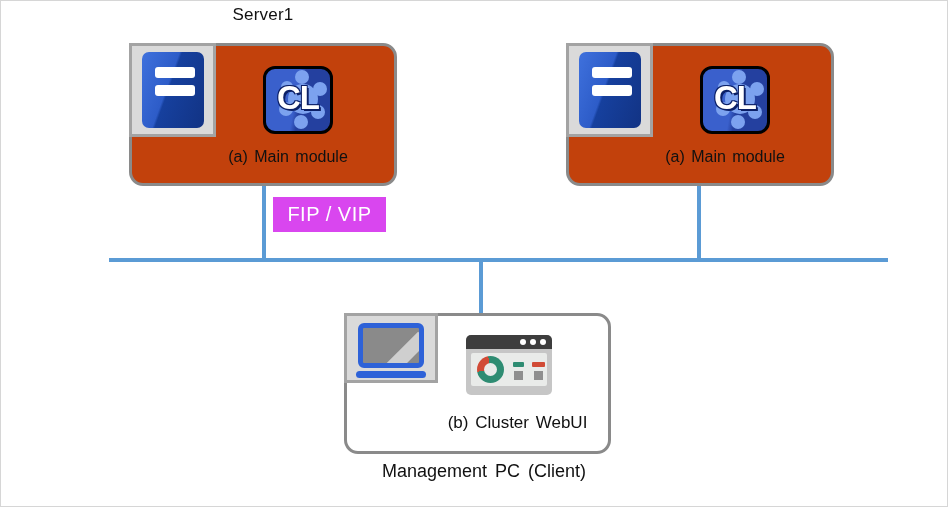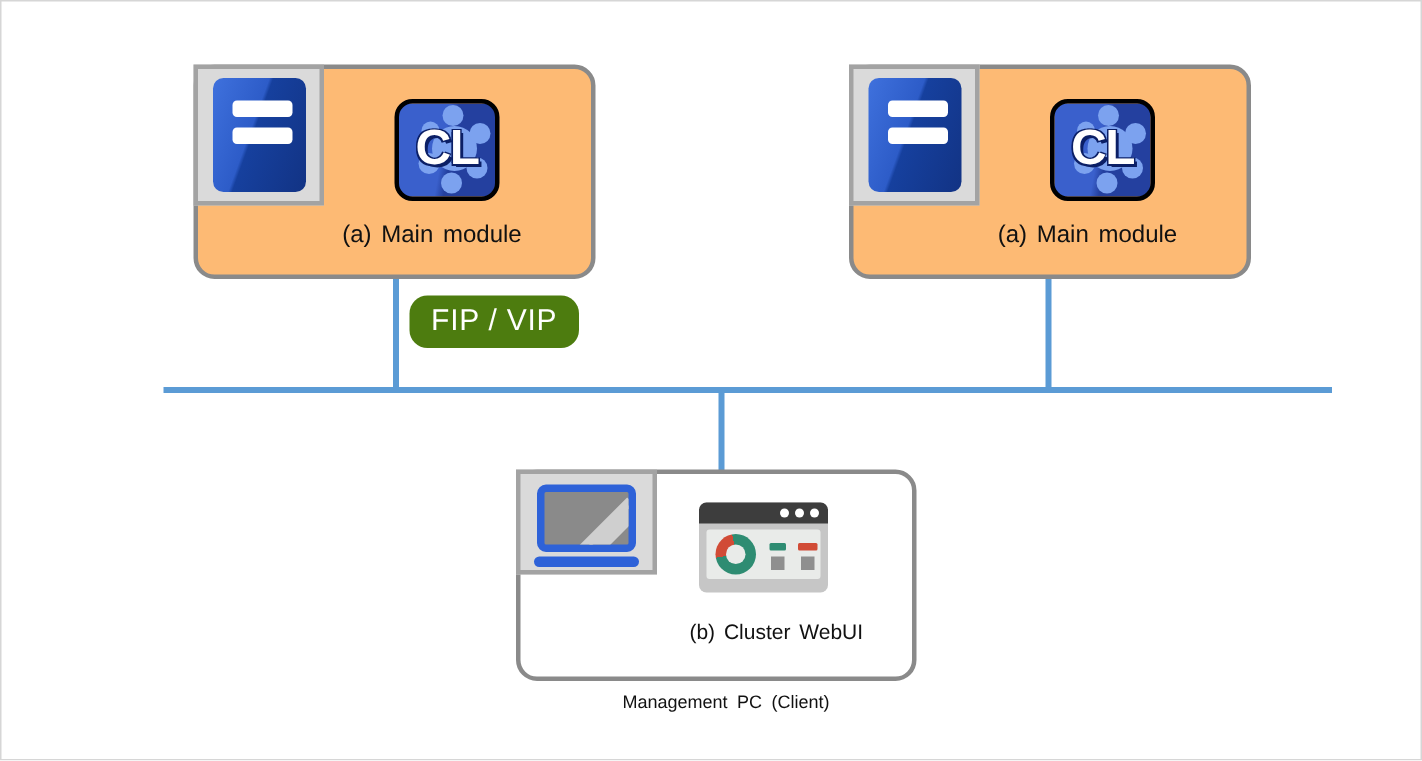--- a/index.html
+++ b/index.html
@@ -11,21 +11,21 @@
     background:#ffffff; border:1px solid #d6d6d6; overflow:hidden;
   }
 
   .node-title {
     position:absolute; top:4px; width:268px; text-align:center;
     font-size:17px; color:#111; letter-spacing:.2px;
   }
 
   .server-box {
     position:absolute; top:42px; width:268px; height:143px;
-    border:3px solid #8a8a8a; border-radius:14px; background:#fdba74;
+    border:3px solid #8a8a8a; border-radius:14px; background:#c2410c;
   }
 
   
   .hw-frame {
     position:absolute; left:-3px; top:-3px;
     background:#dadada; border:3px solid #a3a3a3;
   }
   .hw-frame.server { width:87px; height:94px; }
   .hw-frame.laptop { width:94px; height:70px; }
 
@@ -54,21 +54,21 @@
     text-shadow:2px 2px 0 #0b1f66,-1px -1px 0 #0b1f66,1px -1px 0 #0b1f66,-1px 1px 0 #0b1f66;
   }
 
   .module-label {
     position:absolute; left:50px; right:0; top:102px; text-align:center;
     font-size:16px; color:#111; word-spacing:2px;
   }
 
   .badge {
     position:absolute; left:272px; top:196px; width:113px; height:35px;
-    background:#4d7c0f; border-radius:12px; color:#fff;
+    background:#d946ef; border-radius:0; color:#fff;
     font-size:20px; display:flex; align-items:center; justify-content:center;
     letter-spacing:.5px;
   }
 
   .net { position:absolute; background:#5b9bd5; }
   .net.v1 { left:261px; top:185px; width:4px; height:76px; }
   .net.v2 { left:696px; top:185px; width:4px; height:76px; }
   .net.h  { left:108px; top:257px; width:779px; height:4px; }
   .net.v3 { left:478px; top:259px; width:4px; height:54px; }
 
@@ -117,32 +117,33 @@
     background:#e9ebe9;
   }
   .mini { position:absolute; top:9px; }
   .mini .mbar { height:5px; border-radius:1px; }
   .mini.m1 { left:42px; } .mini.m1 .mbar { width:11px; background:#2e8c72; }
   .mini.m2 { left:61px; } .mini.m2 .mbar { width:13px; background:#d14b36; }
   .mini .msq { width:9px; height:9px; background:#8f8f8f; margin:4px auto 0 auto; }
 
   .pc-module-label {
     position:absolute; left:80px; right:0; top:97px; text-align:center;
-    font-size:14px; color:#111; word-spacing:2px;
+    font-size:17px; color:#111; word-spacing:2px;
   }
   .pc-caption {
     position:absolute; left:333px; top:460px; width:300px; text-align:center;
-    font-size:12px; color:#111; word-spacing:3px;
+    font-size:18px; color:#111; word-spacing:3px;
   }
 </style>
 </head>
 <body>
 
 <div class="canvas">
 
+  <div class="node-title" style="left:128px">Server1</div>
   <div class="server-box" style="left:128px">
     <div class="hw-frame server">
       <div class="tower">
         <div class="bar b1"></div>
         <div class="bar b2"></div>
       </div>
     </div>
     <div class="cl-icon">
       <svg class="cl-gear" width="64" height="62" viewBox="0 0 64 62">
         <g fill="#7ca2ef">

